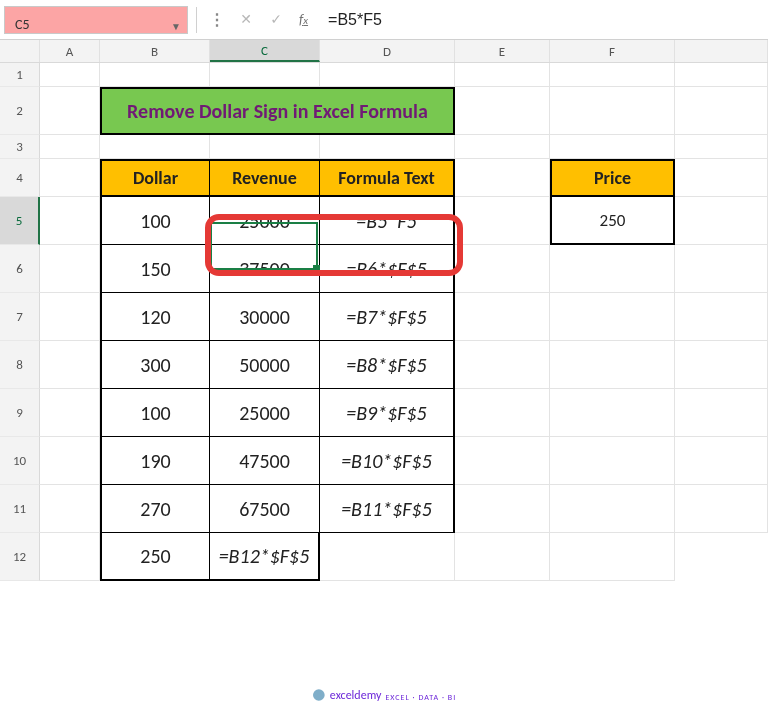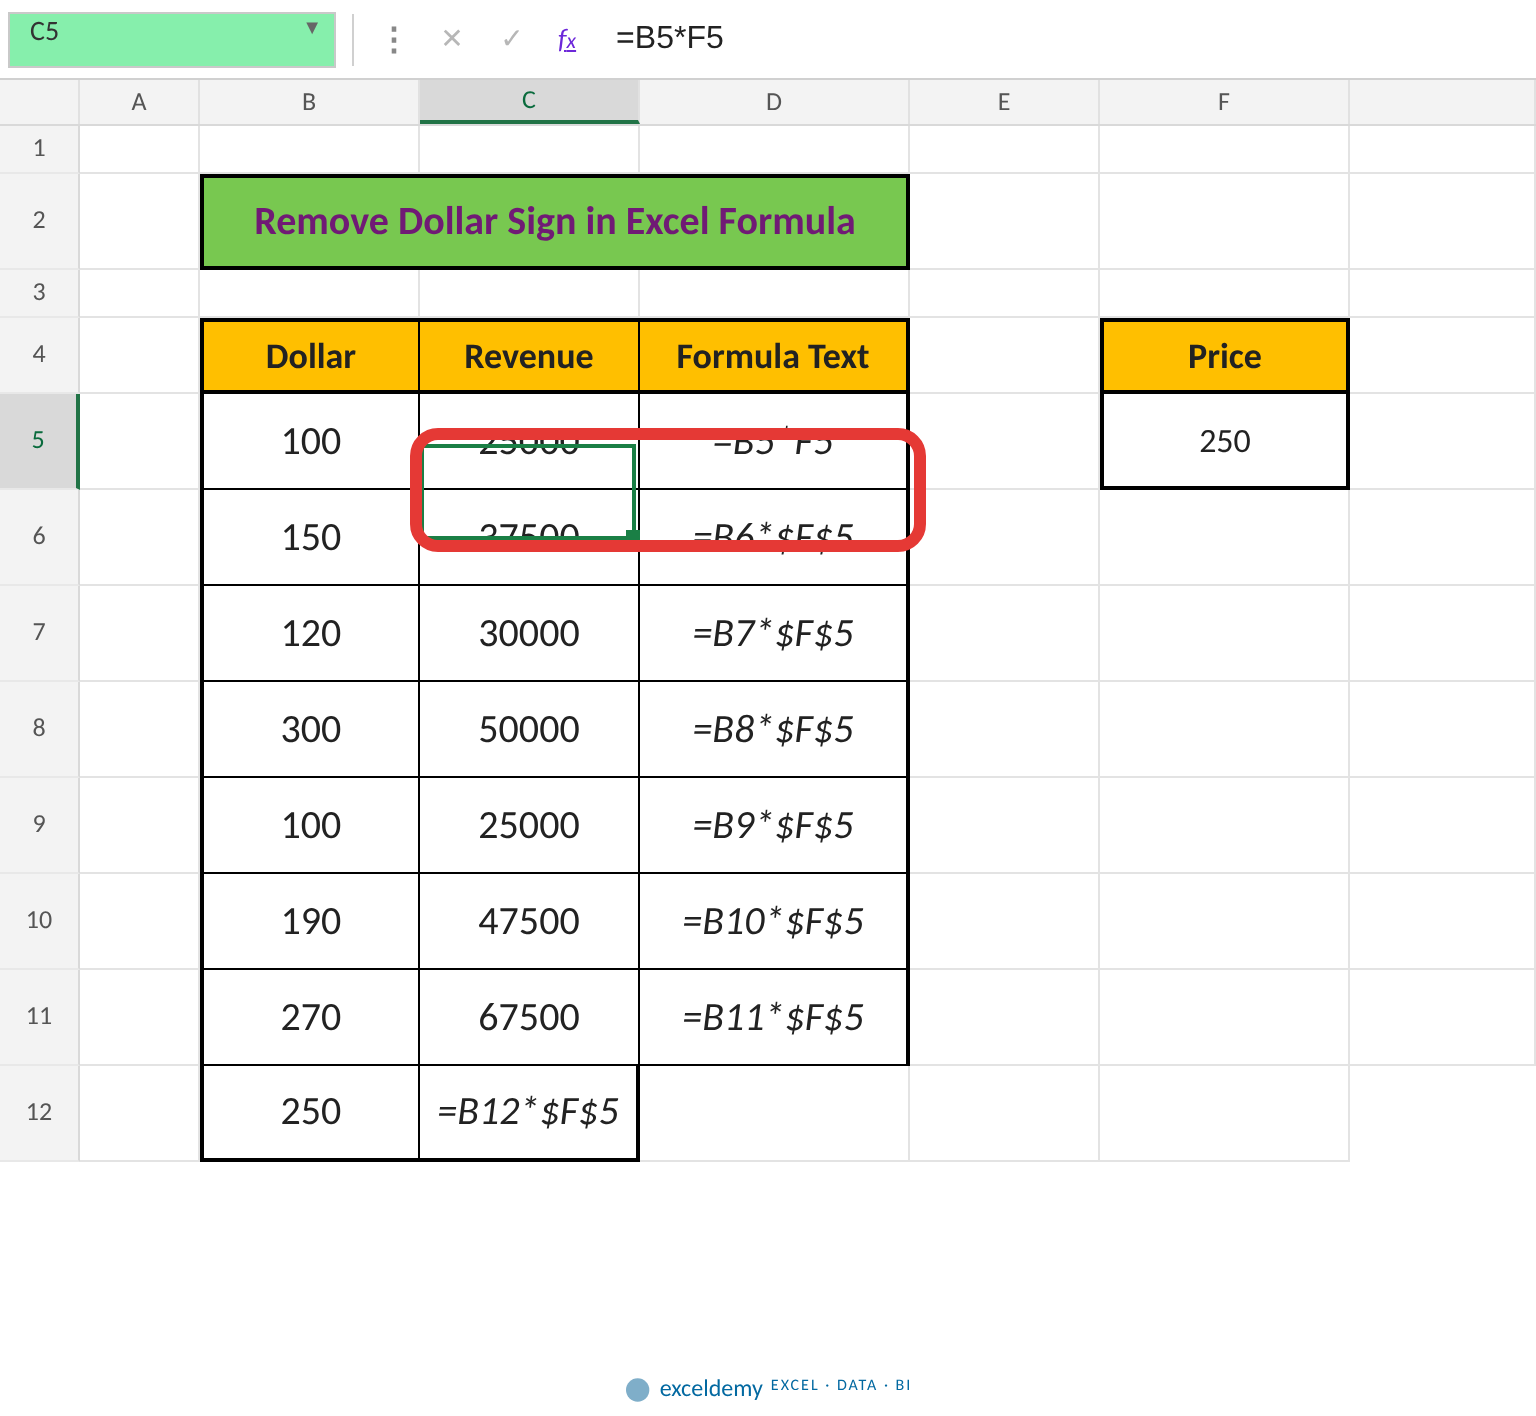--- a/index.html
+++ b/index.html
@@ -16,39 +16,39 @@
   .fbar {
     display: flex;
     align-items: center;
     height: 40px;
     border-bottom: 1px solid #d0d0d0;
     background: #fff;
     padding-left: 4px;
     gap: 4px;
   }
   .name-box {
-    width: 164px;
+    width: 184px;
     height: 28px;
     border: 1px solid #c9c9c9;
     display: flex;
-    align-items: flex-start;
+    align-items: flex-end;
     justify-content: space-between;
     padding: 0 6px 0 10px;
     font-size: 14px;
     color: #333;
-    background: #86efac;
+    background: #fca5a5;
   }
   .name-box .chev { color: #666; font-size: 10px; }
   .fbar-sep { width: 1px; height: 26px; background: #d0d0d0; margin: 0 4px; }
   .fbar-btn {
     width: 26px; height: 26px;
     display: flex; align-items: center; justify-content: center;
     font-size: 14px; color: #b7b7b7;
   }
-  .fx-label { font-style: italic; font-size: 14px; color: #6d28d9; padding: 0 6px; text-decoration: underline; }
+  .fx-label { font-style: italic; font-size: 14px; color: #737373; padding: 0 6px; text-decoration: underline; }
   .formula-input {
     flex: 1;
     height: 28px;
     border: none;
     font-size: 16px;
     padding-left: 10px;
     color: #222;
     outline: none;
   }
 
@@ -146,21 +146,21 @@
   .red-ann {
     position: absolute;
     border: 6px solid #e53935;
     border-radius: 14px;
     pointer-events: none;
   }
 
   .watermark {
     position: absolute;
     bottom: 6px; left: 50%; transform: translateX(-50%);
-    font-size: 12px; color: #0369a1; display: flex; align-items: flex-start; gap: 4px;
+    font-size: 12px; color: #6d28d9; display: flex; align-items: flex-end; gap: 4px;
   }
   .watermark svg { width: 14px; height: 14px; }
 </style>
 </head>
 <body>
 
 <div class="fbar">
   <div class="name-box">
     <span>C5</span>
     <span class="chev">▼</span>

